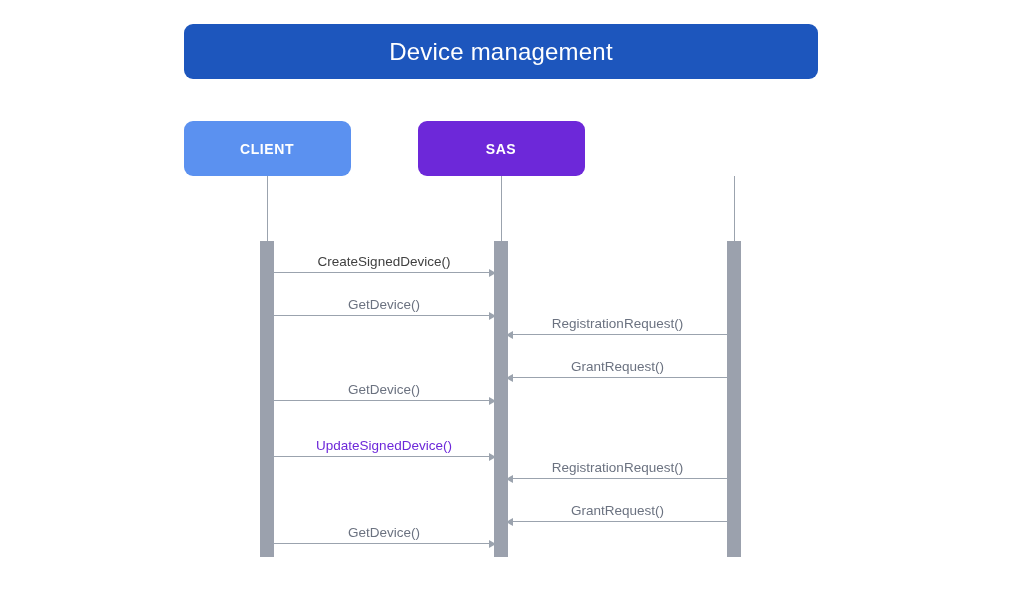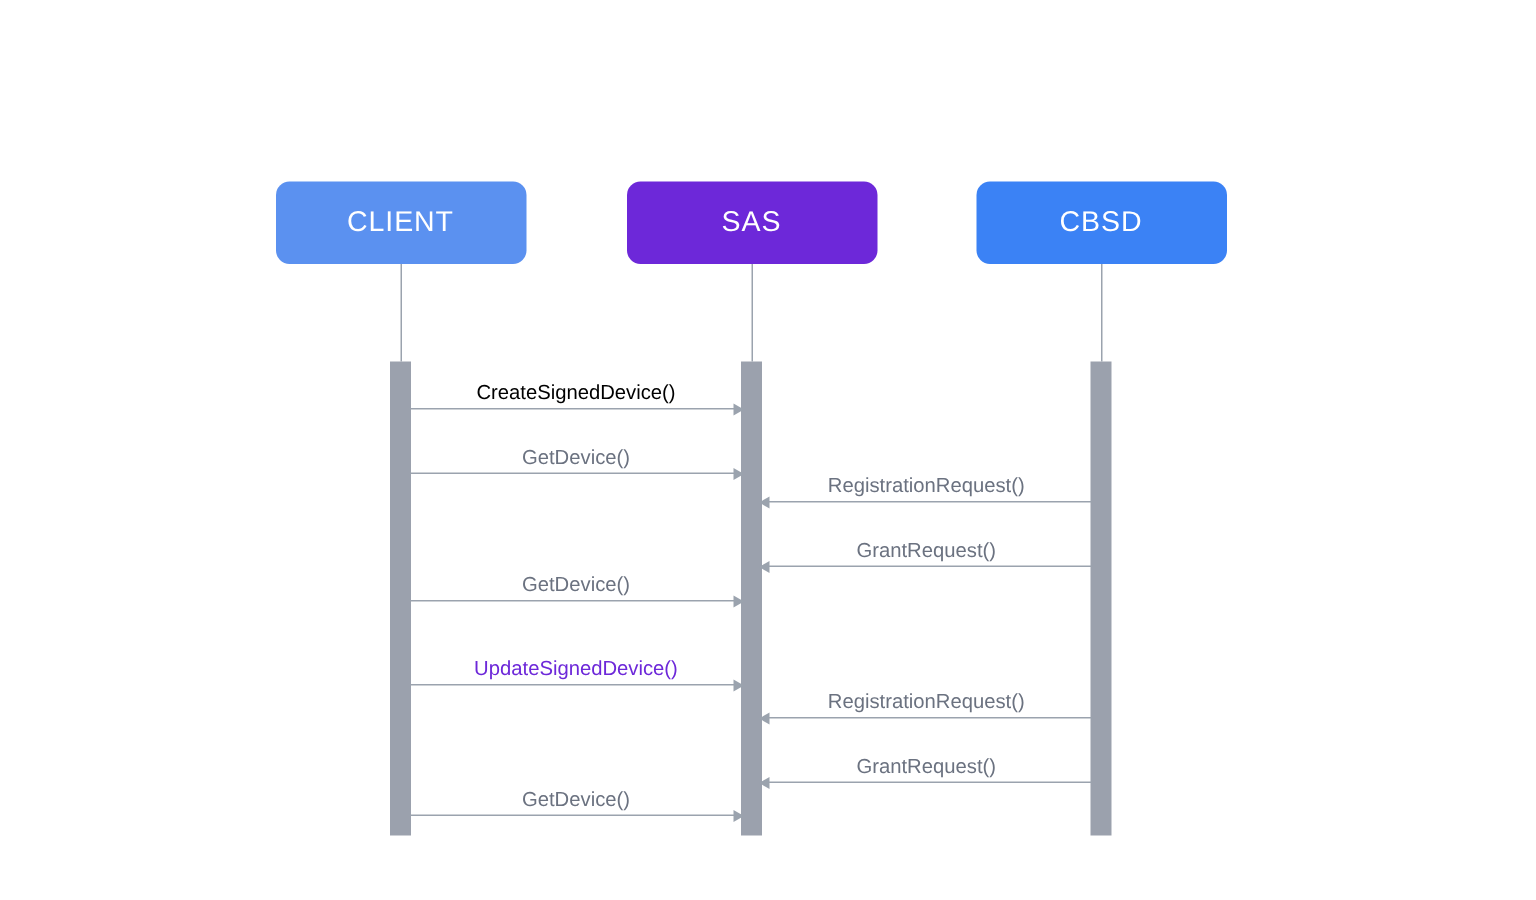--- a/index.html
+++ b/index.html
@@ -50,22 +50,22 @@
     width: 167px;
     height: 55px;
     border-radius: 9px;
     display: flex;
     align-items: center;
     justify-content: center;
     box-sizing: border-box;
   }
   .participant-label {
     color: #ffffff;
-    font-size: 19px;
-    font-weight: 400;
+    font-size: 14px;
+    font-weight: 700;
     letter-spacing: 0.6px;
     line-height: 1;
   }
 
   
   .lifeline {
     position: absolute;
     width: 1px;
     background: #9ba3ae;
   }
@@ -116,42 +116,42 @@
   .arrowhead.left {
     left: -1px;
     border-right: 7px solid #9ba3ae;
   }
 </style>
 </head>
 <body>
 
 <div id="diagram">
 
+  <div class="title-banner">
+    <span class="title-banner-text">Device management</span>
+  </div>
 
   <div class="participant" id="participant-0" style="left: 183.5px; background: rgb(91, 145, 240);">
     <span class="participant-label">CLIENT</span>
   </div>
   <div class="participant" id="participant-1" style="left: 417.5px; background: #6d28d9;">
     <span class="participant-label">SAS</span>
-  </div>
-  <div class="participant" id="participant-2" style="left: 650.5px; background: rgb(59, 130, 245);">
-    <span class="participant-label">CBSD</span>
   </div>
 
   <div id="dynamic-layer">
       <div class="lifeline" style="left: 267px; top: 176px; height: 65px;"></div>
       <div class="lifeline" style="left: 501px; top: 176px; height: 65px;"></div>
       <div class="lifeline" style="left: 734px; top: 176px; height: 65px;"></div>
       <div class="activation" style="left: 260px; top: 241px; height: 316px; background: rgb(155, 161, 173);"></div>
       <div class="activation" style="left: 494px; top: 241px; height: 316px; background: rgb(155, 161, 173);"></div>
       <div class="activation" style="left: 727px; top: 241px; height: 316px; background: rgb(155, 161, 173);"></div>
       <div class="message" style="left: 273px; top: 272px; width: 222px;">
         <div class="msg-line" style="background: rgb(155, 163, 174);"></div>
         <div class="arrowhead right"></div>
-        <div class="msg-label" style="color: #000000;">CreateSignedDevice()</div>
+        <div class="msg-label" style="color: #404040;">CreateSignedDevice()</div>
       </div>
       <div class="message" style="left: 273px; top: 315px; width: 222px;">
         <div class="msg-line" style="background: rgb(155, 163, 174);"></div>
         <div class="arrowhead right"></div>
         <div class="msg-label" style="color: rgb(107, 114, 128);">GetDevice()</div>
       </div>
       <div class="message" style="left: 507px; top: 334px; width: 221px;">
         <div class="msg-line" style="background: rgb(155, 163, 174);"></div>
         <div class="arrowhead left"></div>
         <div class="msg-label" style="color: rgb(107, 114, 128);">RegistrationRequest()</div>

